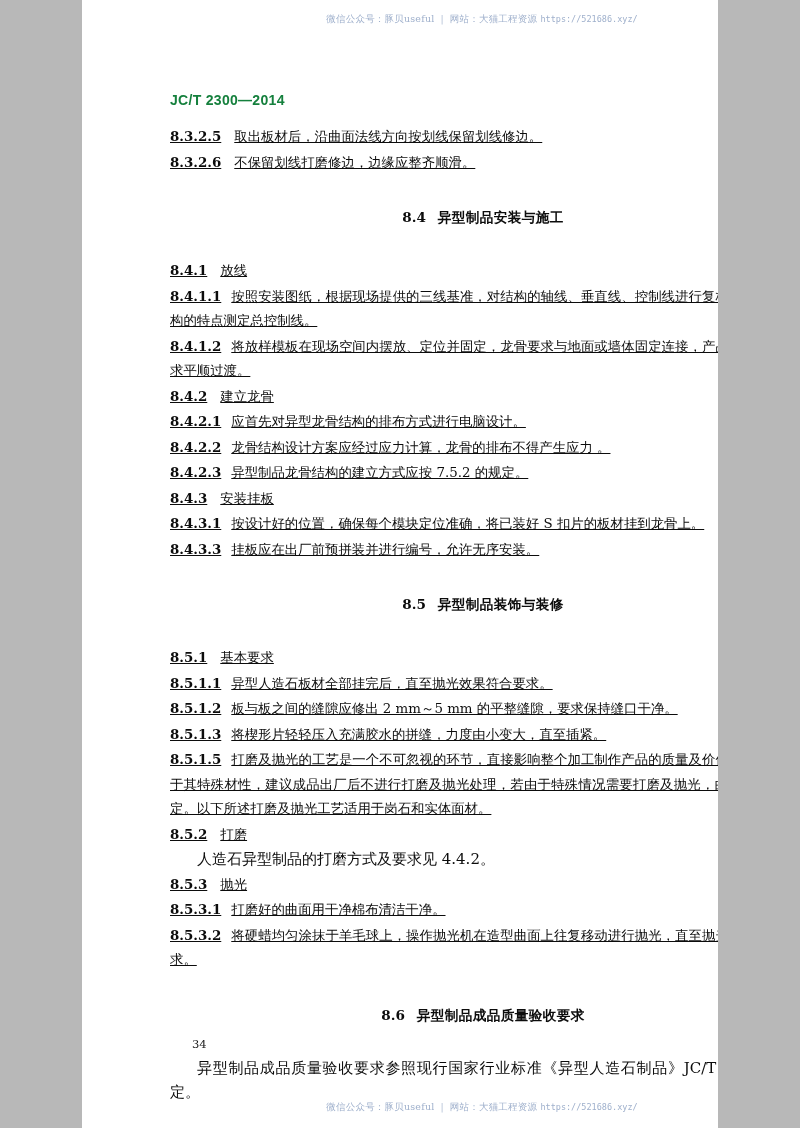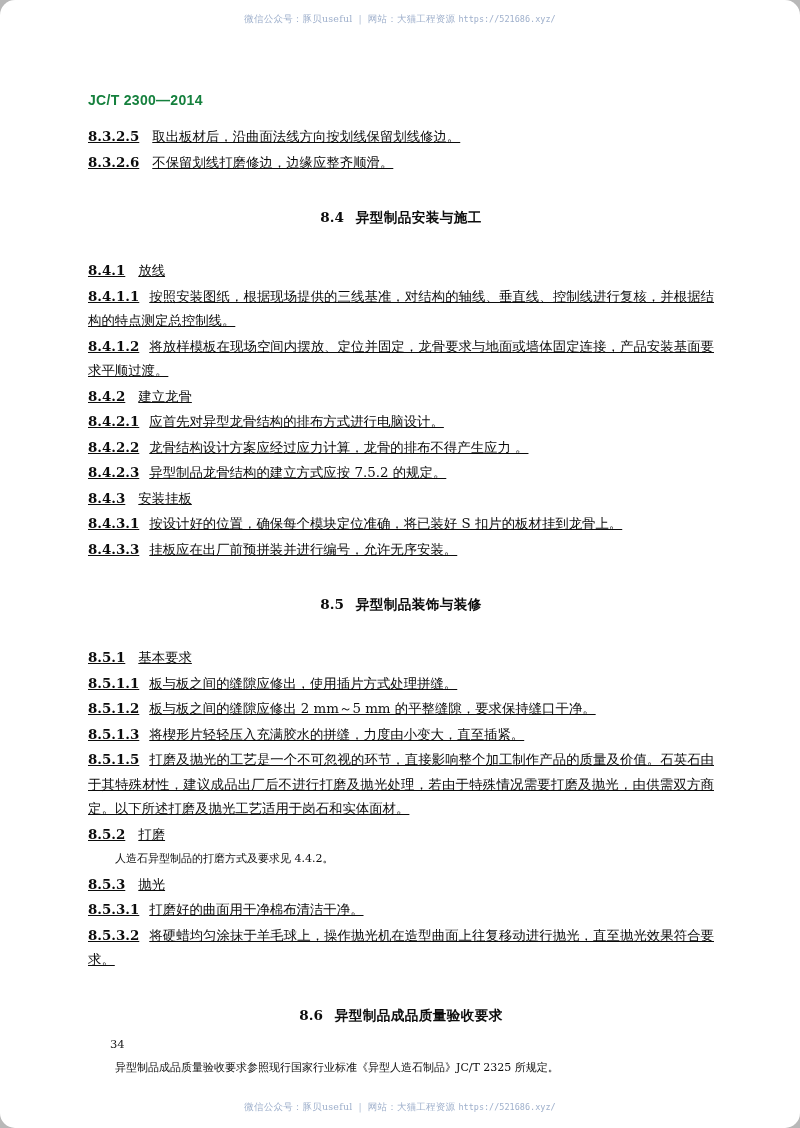--- a/index.html
+++ b/index.html
@@ -6,27 +6,26 @@
   html, body {
     margin: 0;
     padding: 0;
     background: #b8b8b8;
   }
   body {
     font-family: "DejaVu Serif", "Liberation Serif", serif;
   }
   .page {
     position: relative;
-    width: 800px;
+    width: 636px;
     height: 1128px;
     margin: 0 auto;
     background: #ffffff;
     overflow: hidden;
     box-sizing: border-box;
-    border-radius: 15px;
   }
   
   .watermark {
     position: absolute;
     left: 0;
     width: 800px;
     text-align: center;
     font-family: "DejaVu Serif", "Liberation Serif", serif;
     font-size: 9.5px;
     color: #9fb0cc;
@@ -85,21 +84,21 @@
     font-weight: bold;
     line-height: 22px;
     color: #0c0c0c;
     margin: 12px;
     letter-spacing: 0.4px;
     font-family: "DejaVu Serif", "Liberation Serif", serif;
   }
   .section-title .sec-num { letter-spacing: 0; }
   .section-title .sec-gap { display: inline-block; width: 12px; }
   .indent-para {
-    font-size: 11px;
+    font-size: 15px;
     line-height: 24.5px;
     color: #0c0c0c;
     margin: 0;
     text-indent: 27px;
     text-align: justify;
     text-justify: inter-ideograph;
     font-family: "DejaVu Serif", "Liberation Serif", serif;
   }
   .sp-before-sec { height: 19px; }
   .sp-after-sec { height: 18px; }
@@ -154,21 +153,21 @@
 
 
     <p class="clause"><span class="num">8.4.3.3</span><span class="num-gap-narrow"></span><span>挂板应在出厂前预拼装并进行编号，允许无序安装。</span></p>
 
     <div class="sp-before-sec"></div>
     <p class="section-title"><span class="sec-num">8.5</span><span class="sec-gap"></span><span>异型制品装饰与装修</span></p>
     <div class="sp-after-sec"></div>
 
     <p class="clause"><span class="num">8.5.1</span><span class="num-gap-wide"></span><span>基本要求</span></p>
 
-    <p class="clause"><span class="num">8.5.1.1</span><span class="num-gap-narrow"></span><span>板与板之间的缝隙应修出，使用插片方式处理拼缝。</span></p>
+    <p class="clause"><span class="num">8.5.1.1</span><span class="num-gap-narrow"></span><span>异型人造石板材全部挂完后，直至抛光效果符合要求。</span></p>
 
     <p class="clause"><span class="num">8.5.1.2</span><span class="num-gap-narrow"></span><span>板与板之间的缝隙应修出 2 mm～5 mm 的平整缝隙，要求保持缝口干净。</span></p>
 
     <p class="clause"><span class="num">8.5.1.3</span><span class="num-gap-narrow"></span><span>将楔形片轻轻压入充满胶水的拼缝，力度由小变大，直至插紧。</span></p>
 
 
     <p class="clause"><span class="num">8.5.1.5</span><span class="num-gap-narrow"></span><span>打磨及抛光的工艺是一个不可忽视的环节，直接影响整个加工制作产品的质量及价值。石英石由于其特殊材性，建议成品出厂后不进行打磨及抛光处理，若由于特殊情况需要打磨及抛光，由供需双方商定。以下所述打磨及抛光工艺适用于岗石和实体面材。</span></p>
 
     <p class="clause"><span class="num">8.5.2</span><span class="num-gap-wide"></span><span>打磨</span></p>
 

